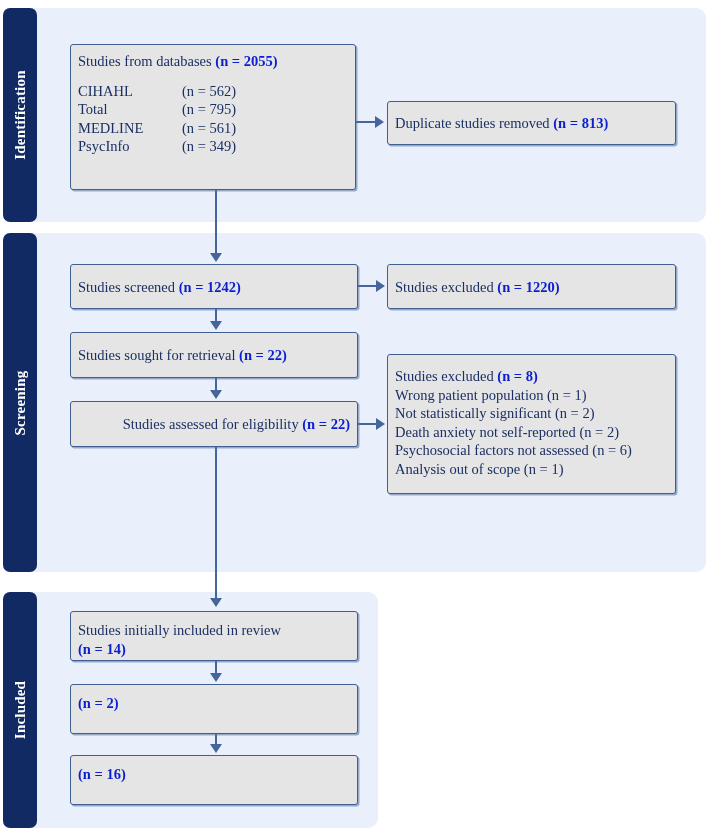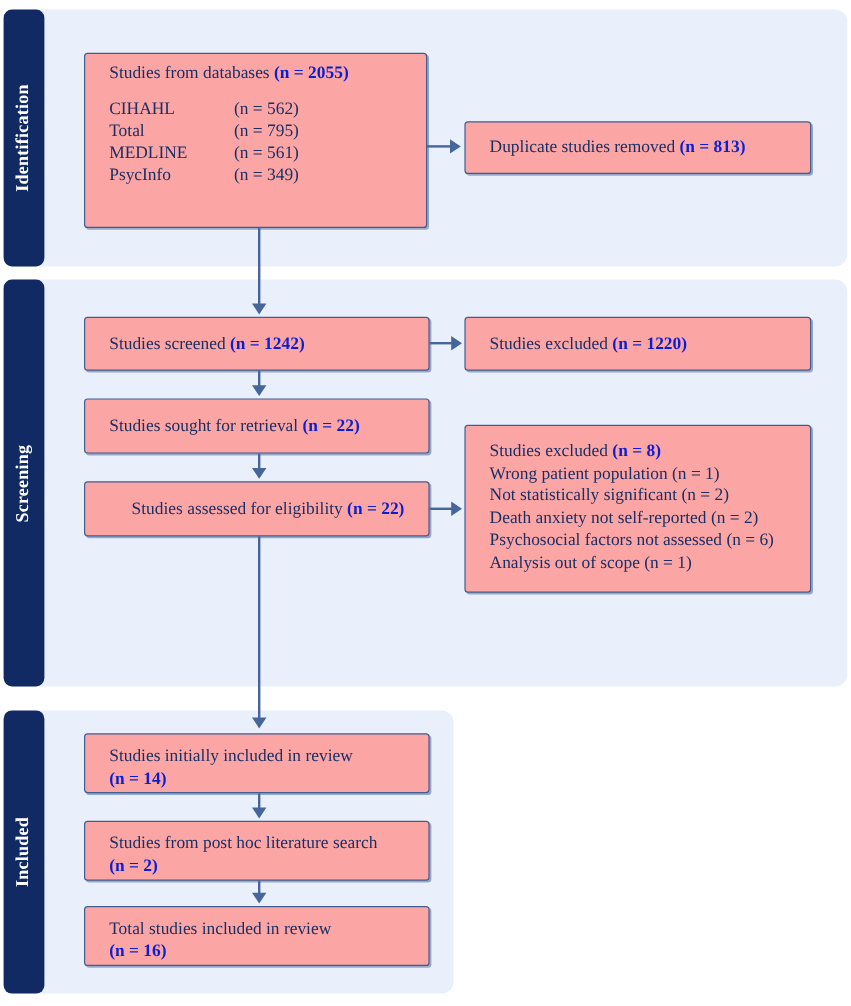--- a/index.html
+++ b/index.html
@@ -44,29 +44,29 @@
     white-space: nowrap;
     display: block;
   }
   .bar-identification { left: 3px;  top: 8px;   width: 34px; height: 214px; }
   .bar-screening      { left: 3px;  top: 233px; width: 34px; height: 339px; }
   .bar-included       { left: 3px;  top: 592px; width: 34px; height: 236px; }
 
   
   .box {
     position: absolute;
-    background: #fca5a5;
+    background: #e5e5e5;
     border: 1.6px solid #3f5f93;
     border-radius: 3px;
     box-sizing: border-box;
     box-shadow: 1.5px 1.5px 0 rgba(80,110,160,0.55);
     color: #1b2f63;
     font-size: 14.5px;
     line-height: 1.28;
-    padding: 7px 20px;
+    padding: 7px 7px;
   }
   .box .ln { white-space: nowrap; display: block; }
   .nbold { color: #0a1fd0; font-weight: bold; }
 
   
   .dbrow { display: block; white-space: nowrap; }
   .dbrow .dbname { display: inline-block; width: 104px; }
   .dbrow .dbcount { display: inline-block; }
   .spacer-line { display: block; height: 11px; }
 
@@ -237,22 +237,20 @@
     <span class="ln">Psychosocial factors not assessed (n = 6)</span>
     <span class="ln">Analysis out of scope (n = 1)</span>
   </div>
 
   <div class="box box-initial">
     <span class="ln">Studies initially included in review</span>
     <span class="ln nbold">(n = 14)</span>
   </div>
 
   <div class="box box-posthoc">
-    <span class="ln">Studies from post hoc literature search</span>
     <span class="ln nbold">(n = 2)</span>
   </div>
 
   <div class="box box-total">
-    <span class="ln">Total studies included in review</span>
     <span class="ln nbold">(n = 16)</span>
   </div>
 
 </div>
 
 </body></html>

